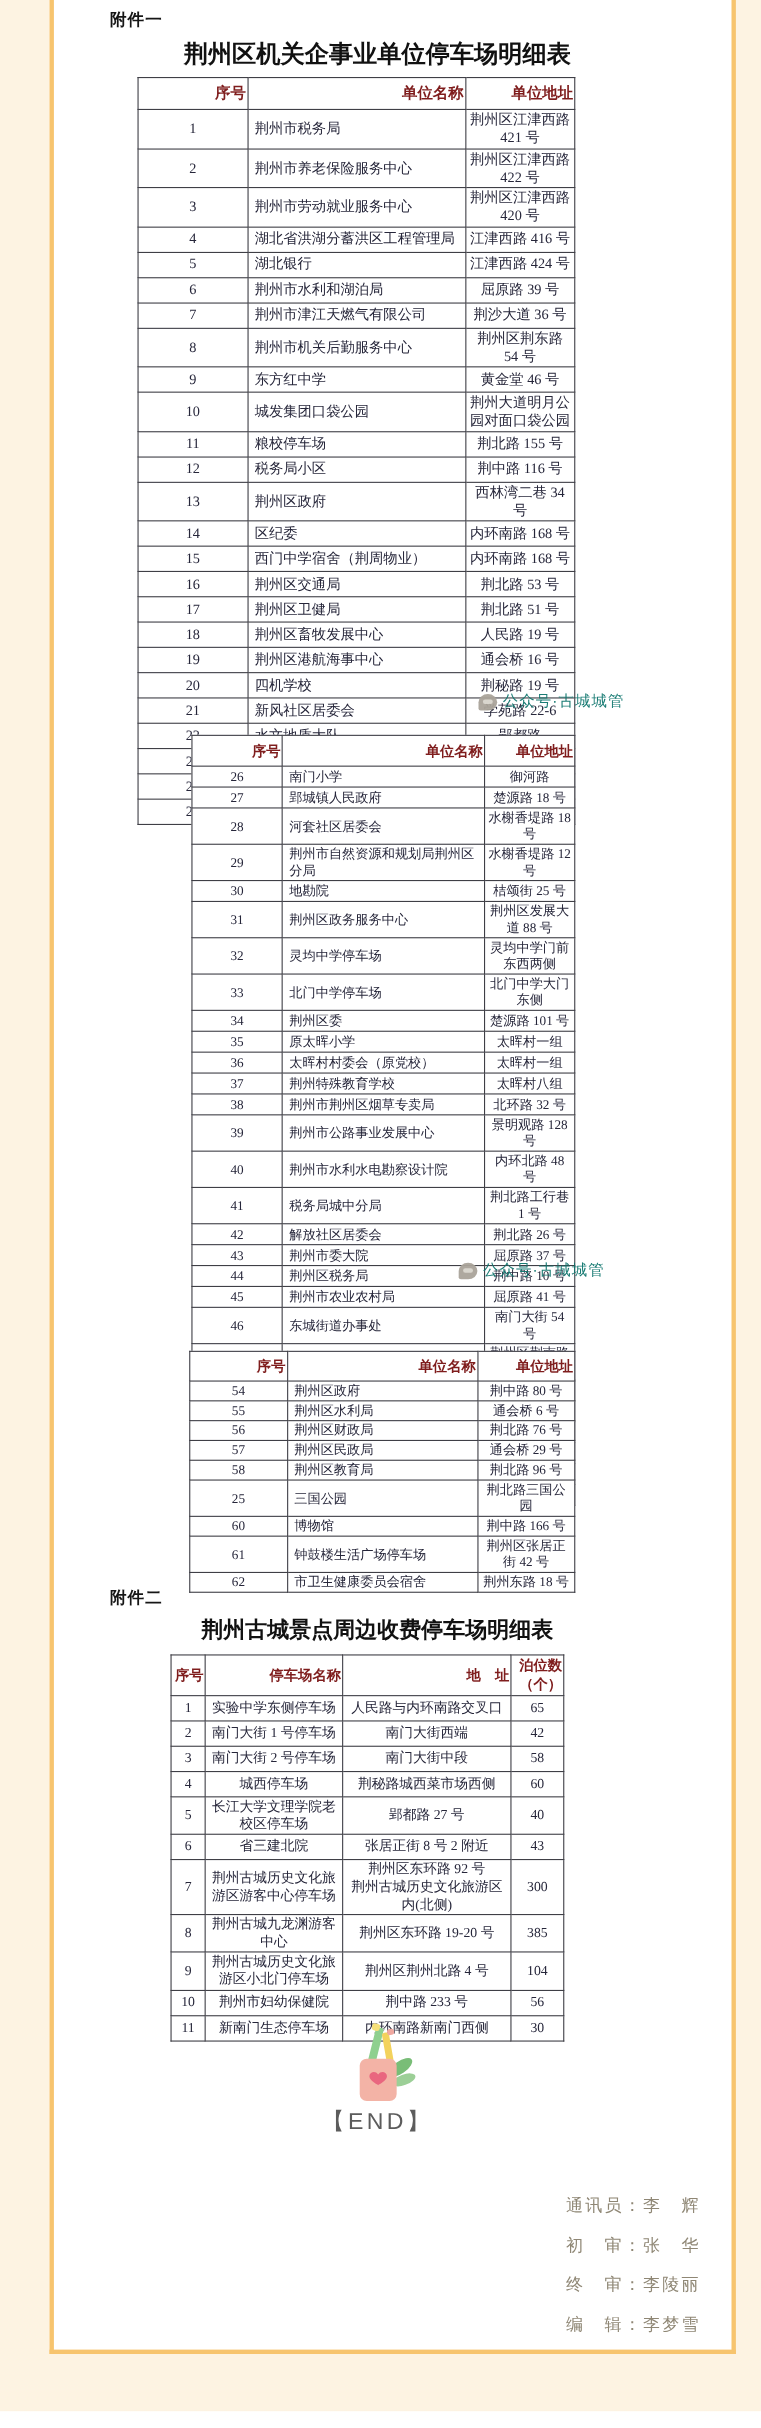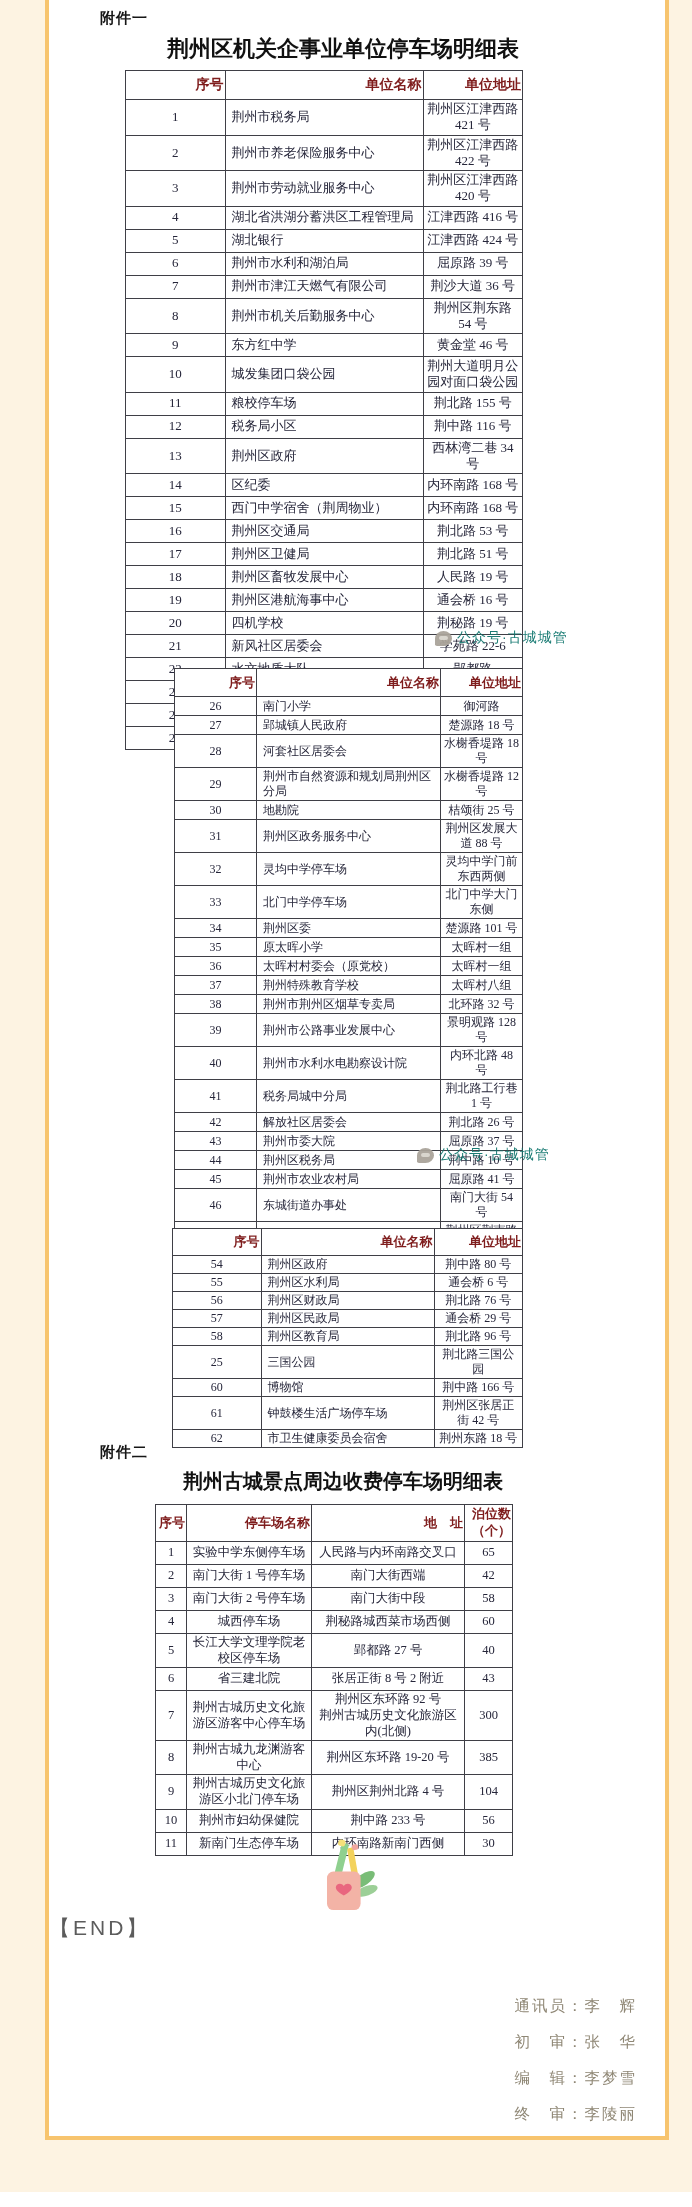--- a/index.html
+++ b/index.html
@@ -72,21 +72,21 @@
     display:inline-block;position:relative;
   }
   .wm-badge::after{
     content:"";position:absolute;left:4px;top:5px;width:9px;height:4px;
     background:#d8d4cc;border-radius:2px;
   }
   #wm1{left:386px;top:629px;}
   #wm2{left:368px;top:1146px;}
   .end-icon{position:absolute;left:254px;top:1838px;width:80px;height:76px;}
   .end-label{
-    position:absolute;left:0;top:1914px;width:588px;text-align:left;
+    position:absolute;left:0;top:1914px;width:588px;text-align:center;
     color:#5c5c5c;font-size:21px;letter-spacing:3px;font-family:"Liberation Sans",sans-serif;
   }
   .credits{
     position:absolute;left:0;top:1988px;width:588px;text-align:right;
     color:#8f8775;font-size:15.5px;line-height:36px;letter-spacing:2px;
     font-family:"Liberation Sans",sans-serif;
   }
 </style>
 </head>
 <body>
@@ -546,18 +546,18 @@
       <ellipse cx="80" cy="66" rx="14" ry="6" transform="rotate(-20 80 66)" fill="#9ccf97"></ellipse>
       <rect x="30" y="42" width="42" height="48" rx="8" fill="#f3b3a6"></rect>
       <path d="M51 60 c-3 -5 -10 -3 -10 2 c0 5 10 10 10 10 c0 0 10 -5 10 -10 c0 -5 -7 -7 -10 -2 z" fill="#e9667f"></path>
     </svg>
 
     <div class="end-label">【END】</div>
 
     <div class="credits">
         <div>通讯员：李　辉</div>
         <div>初　审：张　华</div>
+        <div>终　审：李陵丽</div>
         <div>编　辑：李梦雪</div>
-        <div>终　审：李陵丽</div>
       </div>
 
   </div>
 </div>
 
 </body></html>

